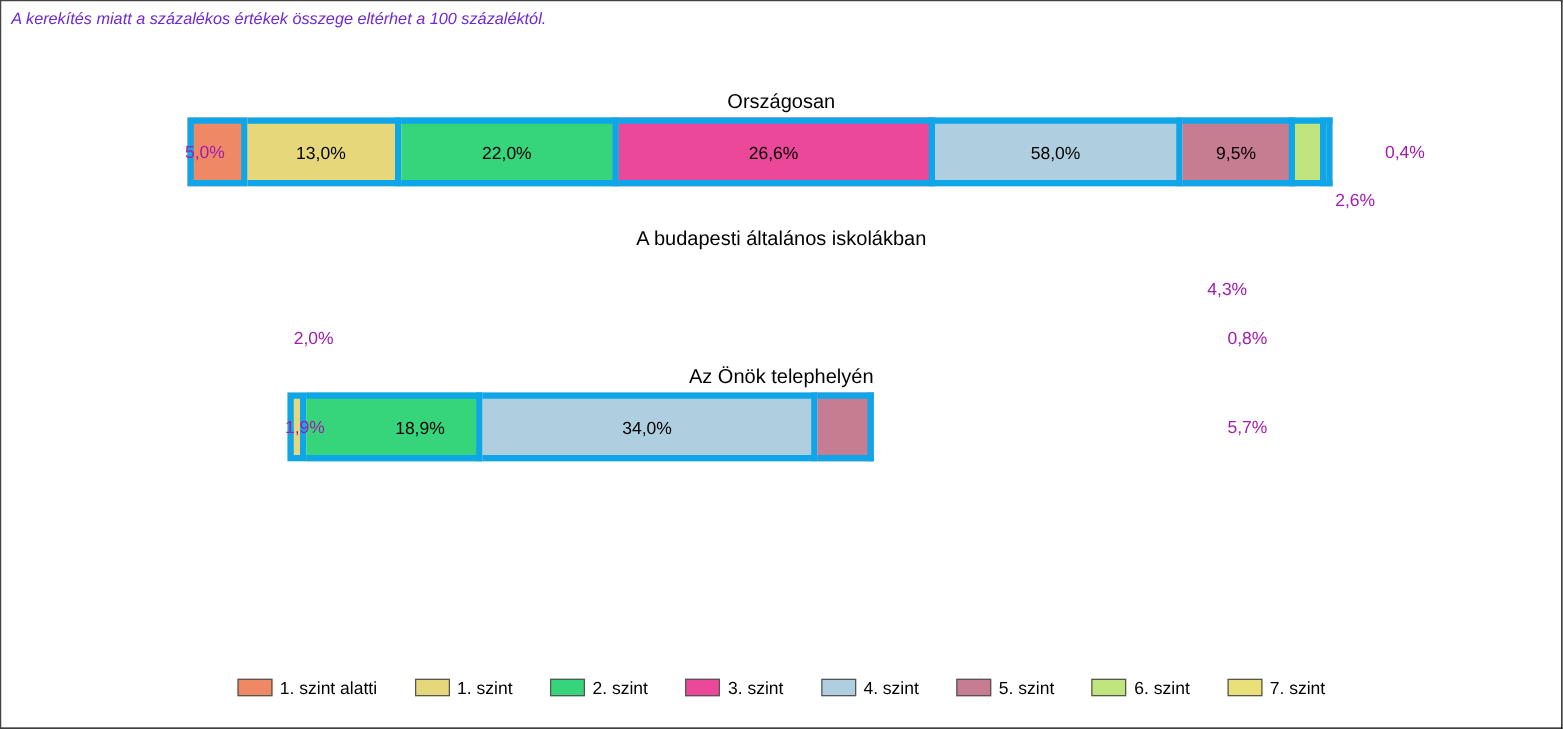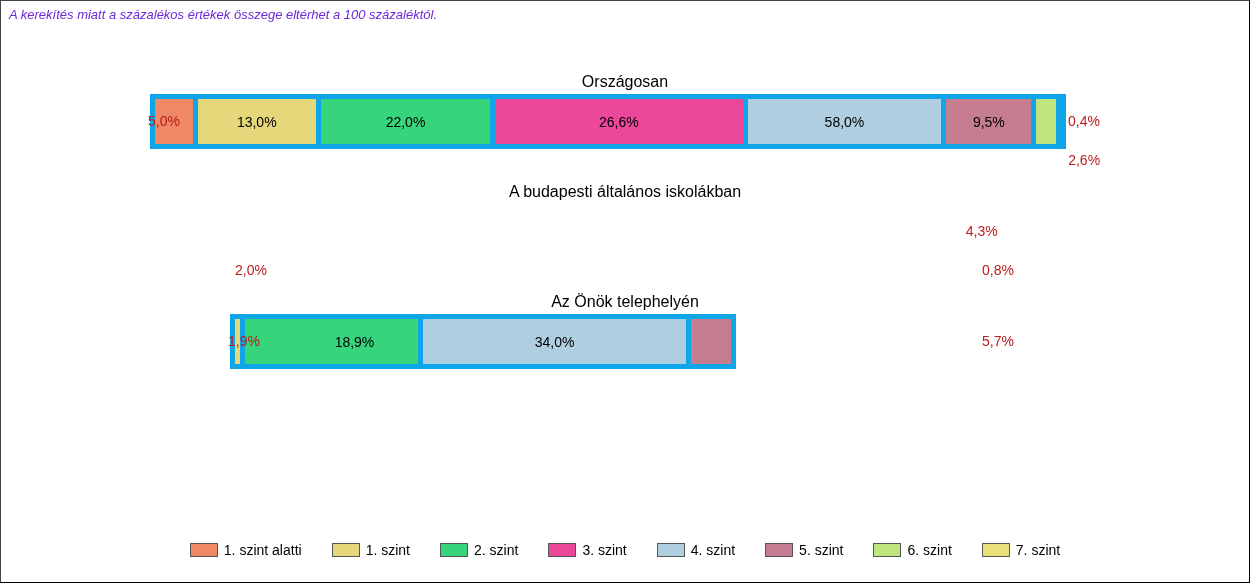--- a/index.html
+++ b/index.html
@@ -73,21 +73,21 @@
   .c1 { background: #e6d87a; }
   .c2 { background: #36d57c; }
   .c3 { background: #ec4899; }
   .c4 { background: #afcfe0; }
   .c5 { background: #c77d91; }
   .c6 { background: #c0e57f; }
   .c7 { background: #eae07a; }
   .lbl {
     position: absolute;
     font-size: 14px;
-    color: #b91c1c;
+    color: #a21caf;
     white-space: nowrap;
   }
   .legend {
     position: absolute;
     bottom: 24px;
     left: 0;
     right: 0;
     display: flex;
     justify-content: center;
     align-items: center;
@@ -131,37 +131,37 @@
               <span>58,0%</span>
             </div>
             <div class="seg c5" style="width: 90.25px;">
               <span>9,5%</span>
             </div>
             <div class="seg c6" style="width: 24.7px;"></div>
             <div class="seg c7" style="width: 3.8px;"></div>
           </div>
           <div class="lbl" style="left: -2px; top: 19px;">5,0%</div>
           <div class="lbl" style="left: 918.2px; top: 58px;">2,6%</div>
-          <div class="lbl" style="left: 918px; top: 19px;">0,4%</div>
+          <div class="lbl" style="left: 958px; top: 19px;">0,4%</div>
         </div>
       </div>
       <div class="bar-group">
         <div class="bar-title">A budapesti általános iskolákban</div>
         <div class="bar-wrap">
           <div class="lbl" style="left: 85px; top: 58px;">2,0%</div>
           <div class="lbl" style="left: 815.84px; top: 19px;">4,3%</div>
           <div class="lbl" style="left: 832px; top: 58px;">0,8%</div>
         </div>
       </div>
       <div class="bar-group">
         <div class="bar-title">Az Önök telephelyén</div>
         <div class="bar-wrap">
           <div class="bar" style="width: 790px;">
             <div class="seg c1" style="width: 14.995px;"></div>
-            <div class="seg c2" style="width: 178px; padding-left: 46px;">
+            <div class="seg c2" style="width: 141px; padding-left: 46px;">
               <span>18,9%</span>
             </div>
             <div class="seg c4" style="width: 268.332px;">
               <span>34,0%</span>
             </div>
             <div class="seg c5" style="width: 44.985px;"></div>
           </div>
           <div class="lbl" style="left: 78px; top: 19px;">1,9%</div>
           <div class="lbl" style="left: 832px; top: 19px;">5,7%</div>
         </div>

